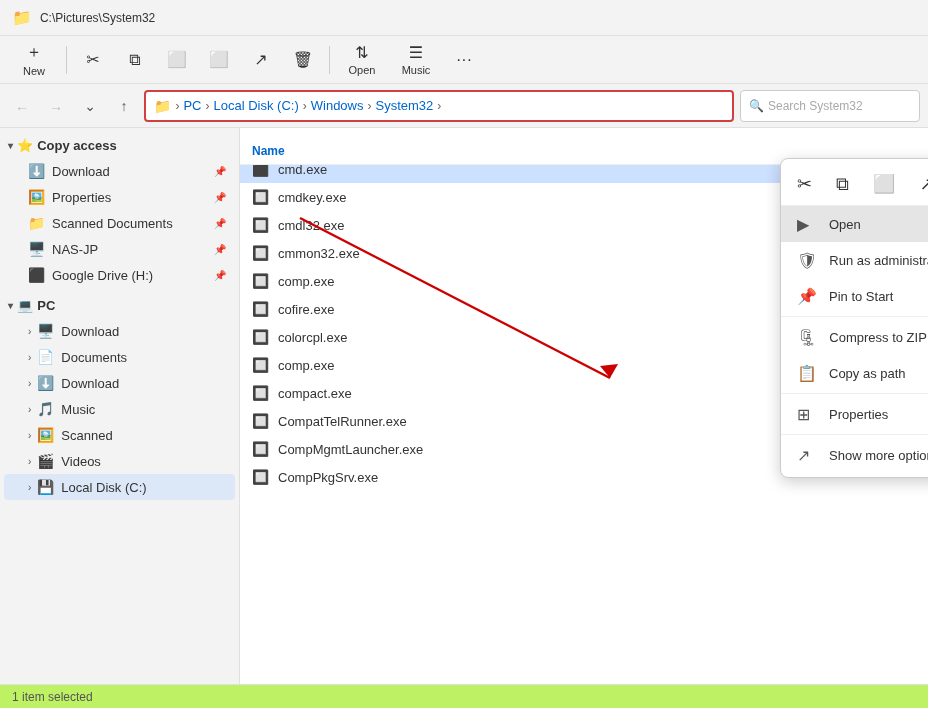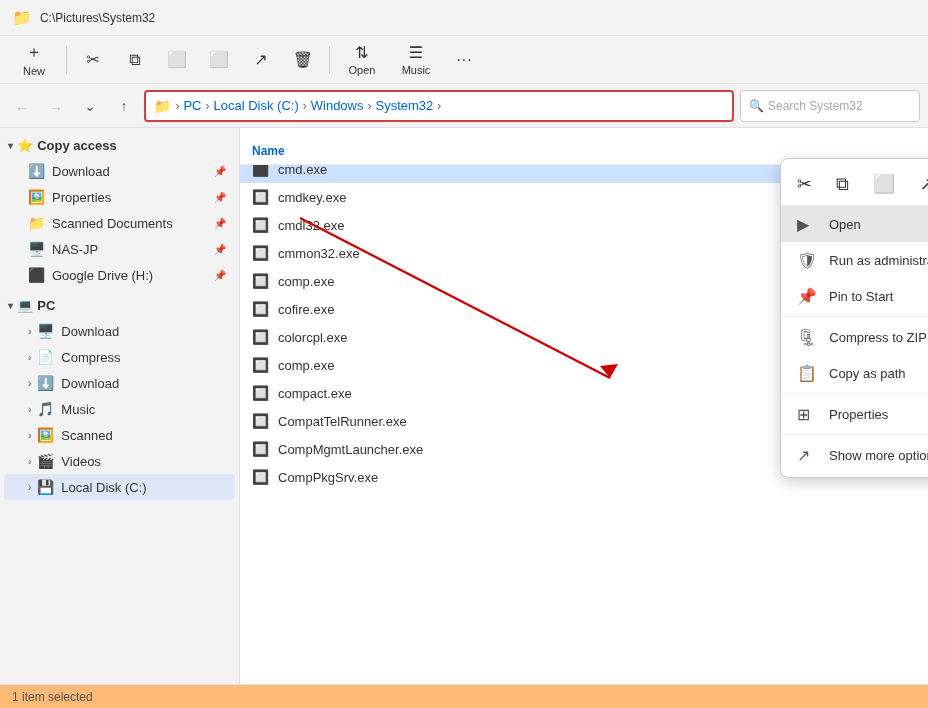--- a/index.html
+++ b/index.html
@@ -244,21 +244,21 @@
       color: #333;
       min-height: 36px;
     }
     .context-menu-item.highlighted { background: #e5e5e5; }
     .ctx-item-icon { font-size: 16px; min-width: 20px; color: #555; }
     .context-menu-sep { height: 1px; background: #eee; margin: 2px 0; }
 
     
     .status-bar {
       height: 24px;
-      background: #fdba74;
+      background: #bef264;
       border-top: 1px solid #e0e0e0;
       display: flex;
       align-items: center;
       padding: 0 12px;
       font-size: 12px;
       color: #555;
     }
 
     
     .arrow-overlay {
@@ -369,21 +369,21 @@
     </div>
 
     <div class="sidebar-item indent-1">
       <span class="chevron">›</span>
       <span class="item-icon">🖥️</span>
       <span>Download</span>
     </div>
     <div class="sidebar-item indent-1">
       <span class="chevron">›</span>
       <span class="item-icon">📄</span>
-      <span>Compress</span>
+      <span>Documents</span>
     </div>
     <div class="sidebar-item indent-1">
       <span class="chevron">›</span>
       <span class="item-icon">⬇️</span>
       <span>Download</span>
     </div>
     <div class="sidebar-item indent-1">
       <span class="chevron">›</span>
       <span class="item-icon">🎵</span>
       <span>Music</span>

